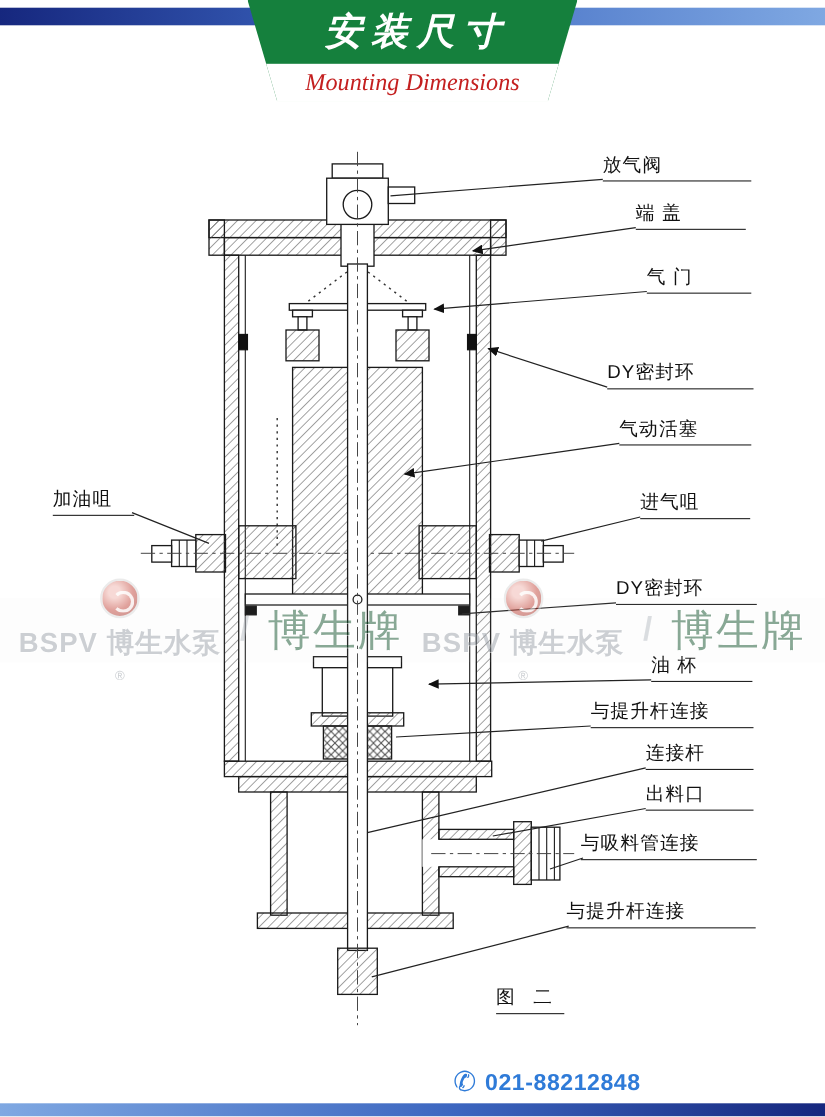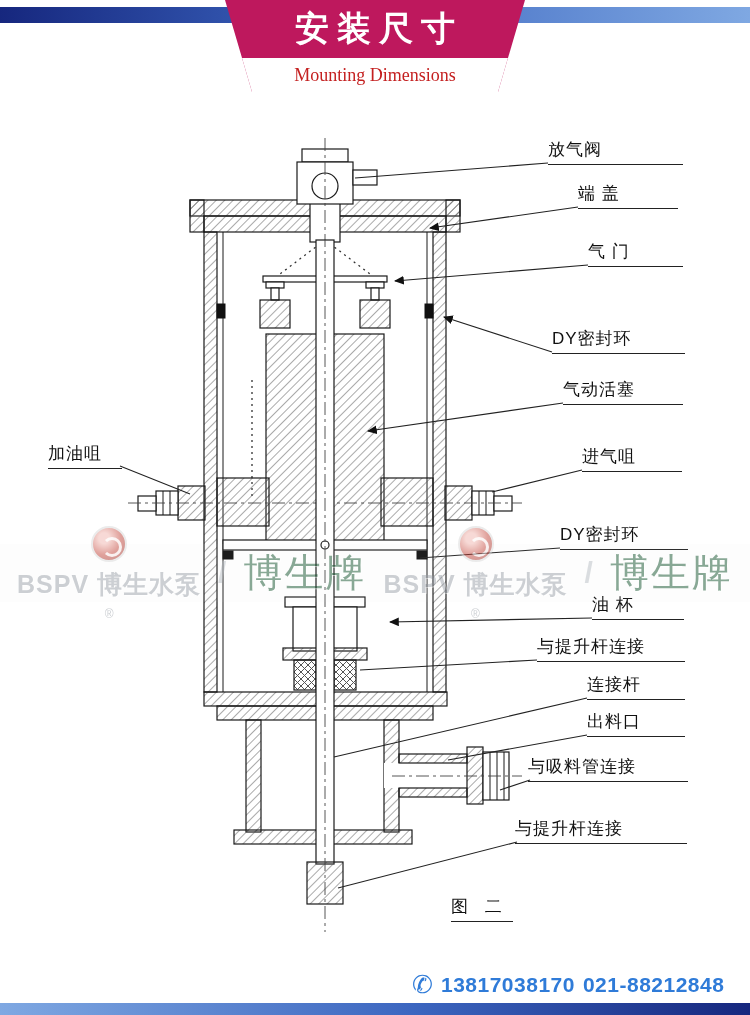--- a/index.html
+++ b/index.html
@@ -10,32 +10,32 @@
     font-family:"Liberation Sans","DejaVu Sans",sans-serif;
   }
 
   
   .header-bar {
     position:absolute; top:7px; left:0; width:100%; height:16px;
     background:linear-gradient(90deg,#16277e 0%,#3c66c0 45%,#7fa8e2 100%);
   }
   .banner {
     position:absolute; left:50%; top:0; transform:translateX(-50%);
-    width:300px; height:92px; background:#be185d;
+    width:300px; height:92px; background:#15803d;
     clip-path:polygon(0 0,100% 0,91% 100%,9% 100%);
-    display:flex; flex-direction:column; align-items:center;
+    display:flex; flex-direction:column; align-items:center;font-style:italic;
   }
   .banner-title {
     height:58px; display:flex; align-items:center; justify-content:center;
     color:#fff; font-size:34px; font-weight:bold; letter-spacing:8px;
     padding-left:8px;
   }
   .banner-sub {
     width:100%; flex:1; background:#fff; display:flex; align-items:center;
-    justify-content:center; color:#c42020; font-size:18px;
+    justify-content:center; color:#c42020; font-size:22px;
     font-family:"Liberation Serif","DejaVu Serif",serif;
   }
 
   
   svg.diagram { position:absolute; left:0; top:0; }
   .s  { fill:#fff; stroke:#1a1a1a; stroke-width:1.2; }
   .h  { fill:url(#hatch); stroke:#1a1a1a; stroke-width:1.2; }
   .x  { fill:url(#xhatch); stroke:#1a1a1a; stroke-width:1.2; }
   .blk{ fill:#111; stroke:#111; }
   .ln { stroke:#1a1a1a; stroke-width:1; }
@@ -258,18 +258,17 @@
       <span class="wm-logo"></span>
       <span class="wm-brand">BSPV 博生水泵</span>
       <sup class="wm-reg">®</sup>
     </span>
     <span class="wm-sep">/</span>
     <span class="wm-name">博生牌</span>
   </div>
 
   <div class="phone-line">
     <span class="phone-icon">✆</span>
-    <span class="phone-num">13817038170</span>
     <span class="phone-num">021-88212848</span>
   </div>
 
   <div class="footer-bar"></div>
 </div>
 
 </body></html>

